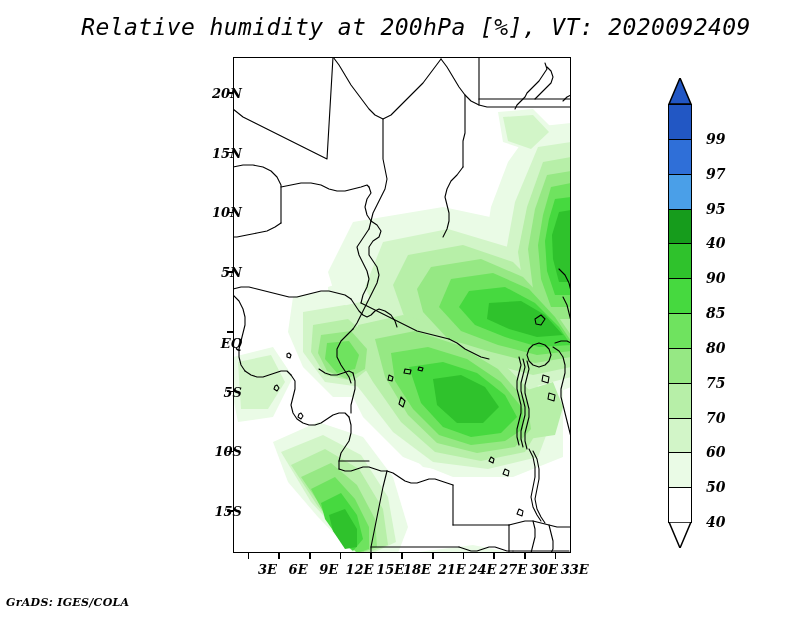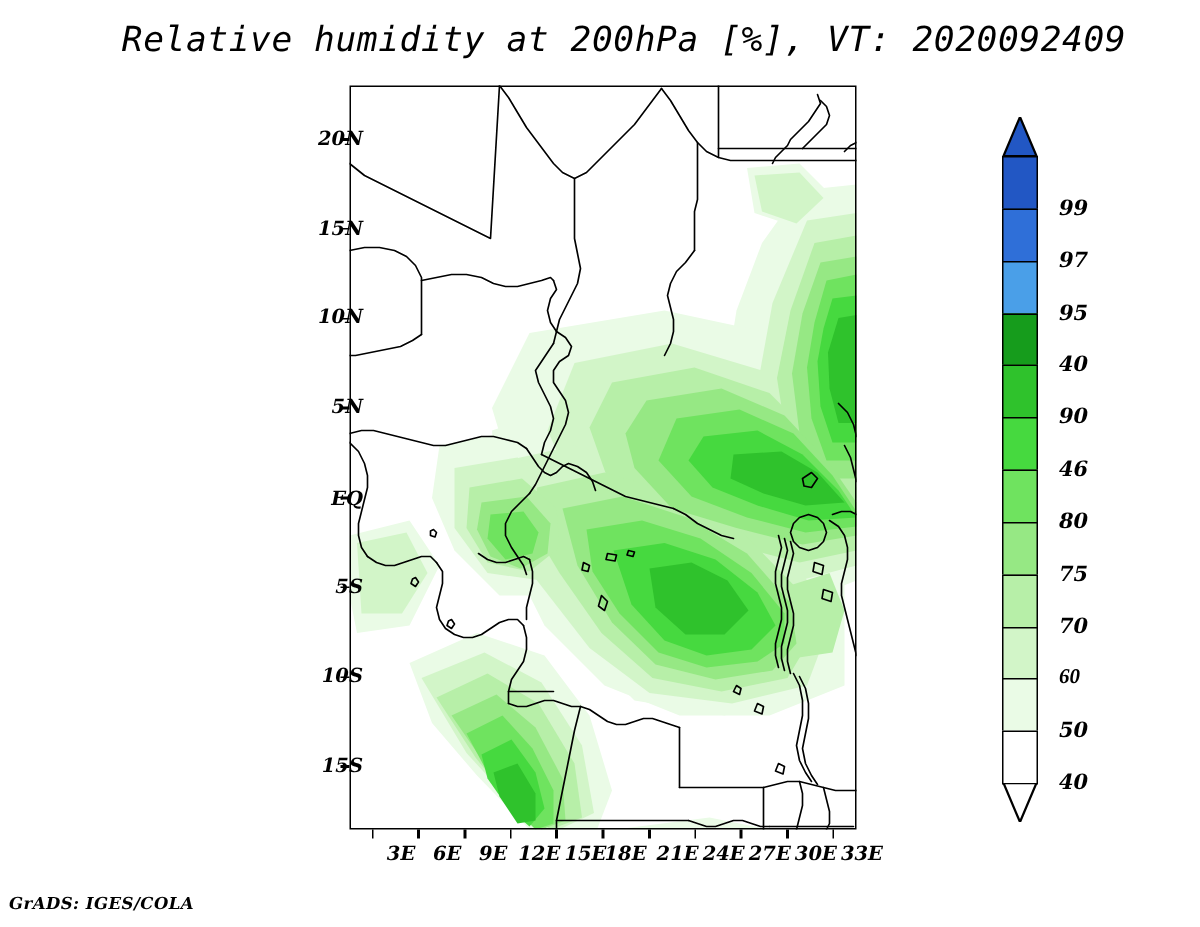--- a/index.html
+++ b/index.html
@@ -296,21 +296,21 @@
 <div id="axis-y">
     <div class="tick ytick" style="left: 227px; top: 92.0554px;"></div>
     <div class="axlbl ylbl" style="left: 185px; width: 38px; top: 92.8554px;">20N</div>
     <div class="tick ytick" style="left: 227px; top: 151.814px;"></div>
     <div class="axlbl ylbl" style="left: 185px; width: 38px; top: 152.614px;">15N</div>
     <div class="tick ytick" style="left: 227px; top: 211.573px;"></div>
     <div class="axlbl ylbl" style="left: 185px; width: 38px; top: 212.373px;">10N</div>
     <div class="tick ytick" style="left: 227px; top: 271.333px;"></div>
     <div class="axlbl ylbl" style="left: 185px; width: 38px; top: 272.133px;">5N</div>
     <div class="tick ytick" style="left: 227px; top: 331.092px;"></div>
-    <div class="axlbl ylbl" style="left: 185px; width: 38px; top: 333px; text-align: right;">EQ</div>
+    <div class="axlbl ylbl" style="left: 185px; width: 38px; top: 343px; text-align: right;">EQ</div>
     <div class="tick ytick" style="left: 227px; top: 390.851px;"></div>
     <div class="axlbl ylbl" style="left: 185px; width: 38px; top: 391.651px;">5S</div>
     <div class="tick ytick" style="left: 227px; top: 450.61px;"></div>
     <div class="axlbl ylbl" style="left: 185px; width: 38px; top: 451.41px;">10S</div>
     <div class="tick ytick" style="left: 227px; top: 510.369px;"></div>
     <div class="axlbl ylbl" style="left: 185px; width: 38px; top: 511.169px;">15S</div>
   </div>
 
 <div id="cbar">
     <svg class="carrow" viewBox="0 0 24 26" preserveAspectRatio="none" style="top: 0px; height: 26px;">
@@ -320,29 +320,29 @@
     <div class="clbl" style="top: 60.8333px;">99</div>
     <div class="cseg" style="top: 60.8333px; height: 36.3333px; background: rgb(47, 111, 216);"></div>
     <div class="clbl" style="top: 95.6667px;">97</div>
     <div class="cseg" style="top: 95.6667px; height: 36.3333px; background: rgb(74, 159, 232);"></div>
     <div class="clbl" style="top: 130.5px;">95</div>
     <div class="cseg" style="top: 130.5px; height: 36.3333px; background: rgb(22, 156, 28);"></div>
     <div class="clbl" style="top: 165.333px;">40</div>
     <div class="cseg" style="top: 165.333px; height: 36.3333px; background: rgb(47, 194, 44);"></div>
     <div class="clbl" style="top: 200.167px;">90</div>
     <div class="cseg" style="top: 200.167px; height: 36.3333px; background: rgb(70, 217, 63);"></div>
-    <div class="clbl" style="top: 235px;">46</div>
+    <div class="clbl" style="top: 235px;">85</div>
     <div class="cseg" style="top: 235px; height: 36.3333px; background: rgb(111, 227, 95);"></div>
     <div class="clbl" style="top: 269.833px;">80</div>
     <div class="cseg" style="top: 269.833px; height: 36.3333px; background: rgb(150, 232, 132);"></div>
     <div class="clbl" style="top: 304.667px;">75</div>
     <div class="cseg" style="top: 304.667px; height: 36.3333px; background: rgb(183, 239, 168);"></div>
     <div class="clbl" style="top: 339.5px;">70</div>
     <div class="cseg" style="top: 339.5px; height: 36.3333px; background: rgb(210, 245, 200);"></div>
-    <div class="clbl" style="top: 374.333px; font-family: Liberation Serif, serif;">60</div>
+    <div class="clbl" style="top: 374.333px;">60</div>
     <div class="cseg" style="top: 374.333px; height: 36.3333px; background: rgb(234, 251, 230);"></div>
     <div class="clbl" style="top: 409.167px;">50</div>
     <div class="cseg" style="top: 409.167px; height: 36.3333px; background: rgb(255, 255, 255);"></div>
     <div class="clbl" style="top: 444px; text-align: center;">40</div>
     <svg class="carrow" viewBox="0 0 24 26" preserveAspectRatio="none" style="top: 444px; height: 26px;">
       <path d="M1,0 L23,0 L12,26 Z" fill="#ffffff" stroke="#000" stroke-width="1.5"></path>
     </svg>
   </div>
 
 <div id="footer">GrADS: IGES/COLA</div>

